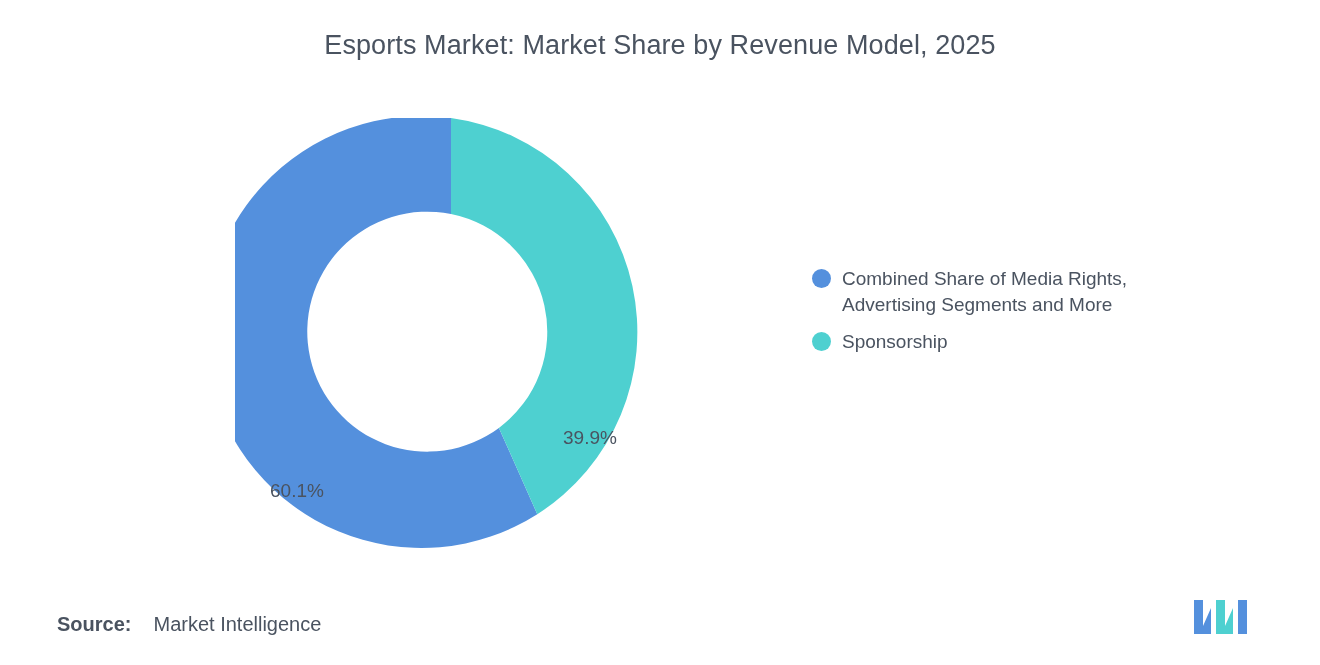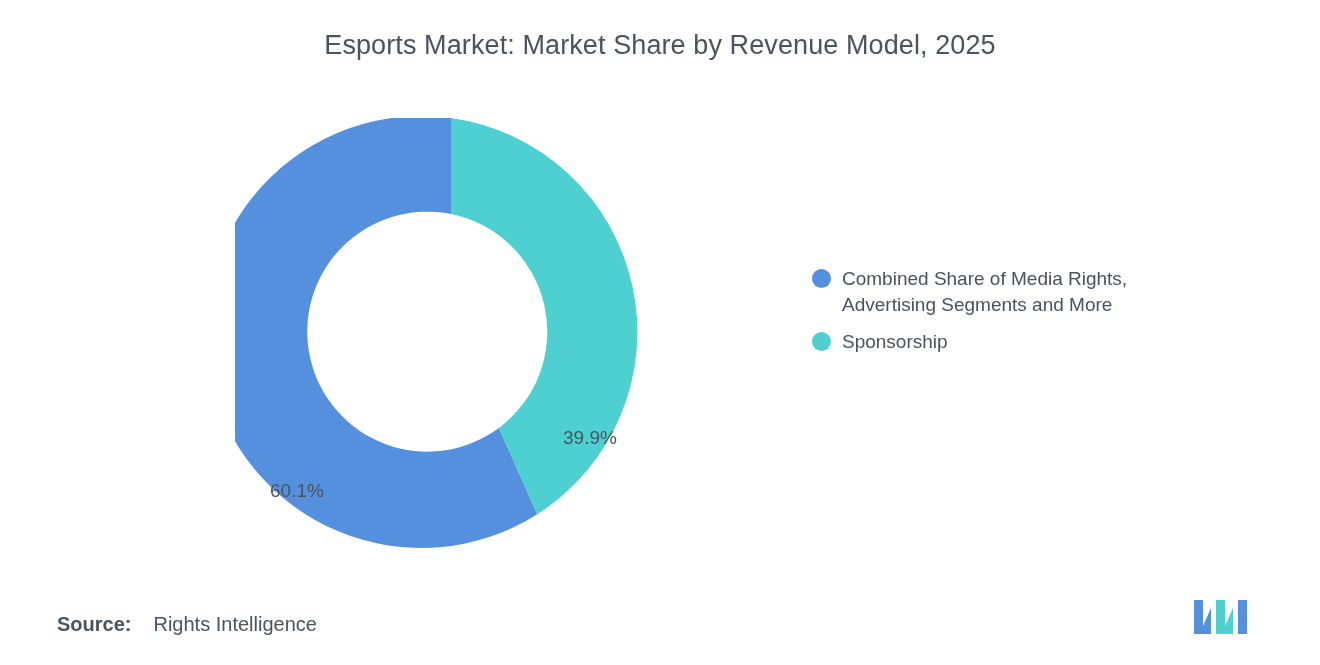--- a/index.html
+++ b/index.html
@@ -123,20 +123,20 @@
     <span class="legend-dot" style="background:#5490dd"></span>
     <span class="legend-text">Combined Share of Media Rights, Advertising Segments and More</span>
   </div>
   <div class="legend-row">
     <span class="legend-dot" style="background:#4ed0d0"></span>
     <span class="legend-text">Sponsorship</span>
   </div>
 </div>
 
 <div class="source-line">
-  <span class="source-label">Source:</span><span>Rights Intelligence</span>
+  <span class="source-label">Source:</span><span>Market Intelligence</span>
 </div>
 
 <svg class="logo" viewBox="0 0 66 40">
   <path d="M2 38 L2 4 L11 4 L11 30 L19 12 L19 38 Z" fill="#5490dd"></path>
   <path d="M24 38 L24 4 L33 4 L33 30 L41 12 L41 38 Z" fill="#4ed0d0"></path>
   <path d="M46 4 L55 4 L55 38 L46 38 Z" fill="#5490dd"></path>
 </svg>
 
 </body></html>

